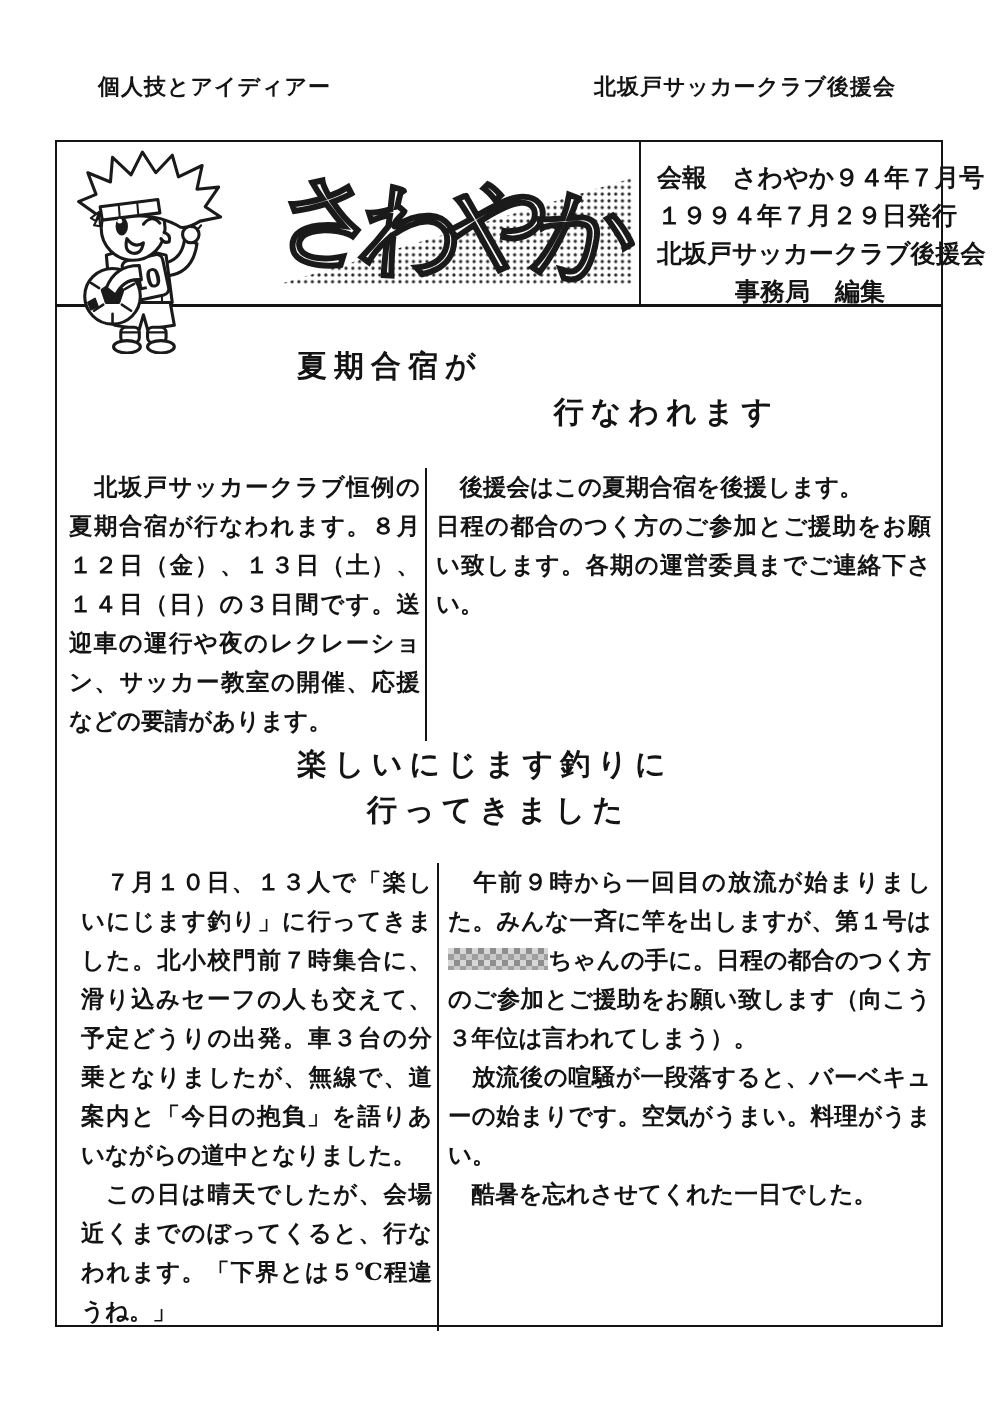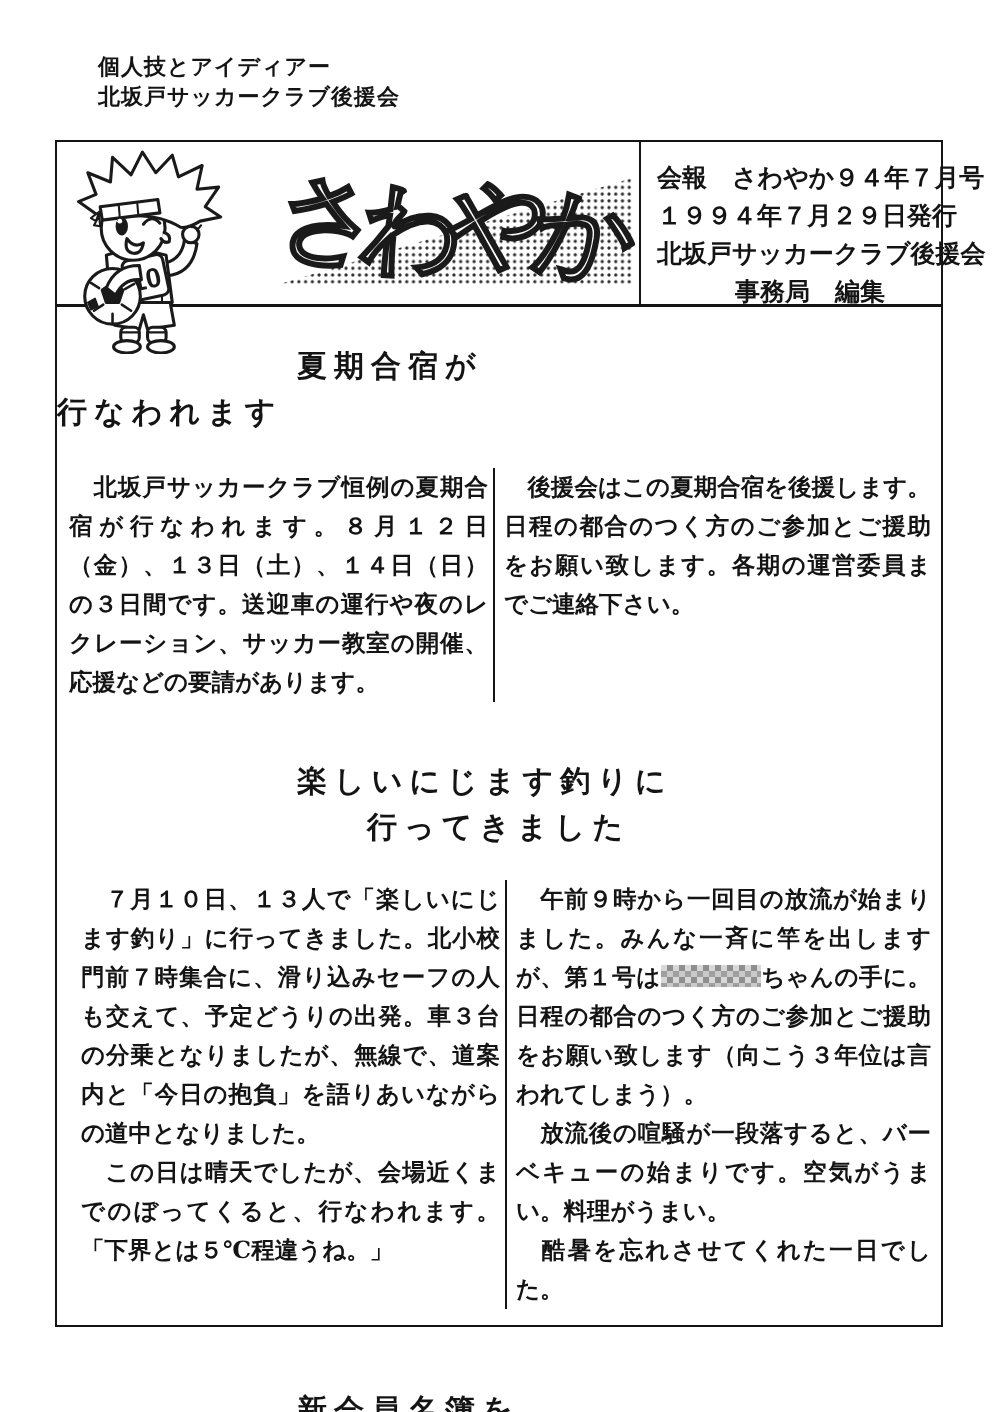--- a/index.html
+++ b/index.html
@@ -4,23 +4,23 @@
 <style>
   html,body{margin:0;padding:0;}
   body{
     width:1000px;height:1412px;background:#ffffff;color:#141414;
     font-family:"Liberation Serif","DejaVu Serif",serif;
     overflow:hidden;position:relative;
   }
   
   .topline{
     display:flex;justify-content:space-between;
-    padding:52px 104px 0 98px;
+    padding:72px 104px 0 98px;
     font-family:"Liberation Sans","DejaVu Sans",sans-serif;
-    font-weight:bold;font-size:22px;letter-spacing:1px;flex-direction:column;
+    font-weight:bold;font-size:22px;letter-spacing:1px;
   }
   
   .frame{
     position:absolute;left:55px;top:140px;width:888px;height:1187px;
     border:2px solid #141414;background:#fff;box-sizing:border-box;
   }
   
   .masthead{
     position:relative;height:162px;border-bottom:3px solid #141414;
   }
@@ -33,32 +33,32 @@
     font-family:"Liberation Sans","DejaVu Sans",sans-serif;
     font-weight:bold;font-size:25px;line-height:38px;white-space:nowrap;
   }
   .mast-info .l4{padding-left:78px;}
   
   .atitle{
     font-weight:900;font-size:30px;line-height:46px;letter-spacing:7px;
     font-family:"Liberation Serif","DejaVu Serif",serif;
   }
   .atitle .t1{margin-left:240px;}
-  .a1 .t2{}
+  .a1 .t2{margin-left:335px;text-align:center;}
   .a2 .t2{margin-left:310px;}
   .a1{margin-top:36px;}
-  .a2{margin-top:56px;}
+  .a2{}
   .a3{margin-top:78px;}
   
   .bodytxt{
     font-size:23.5px;font-weight:700;line-height:39px;text-align:justify;
   }
   .colrow{display:flex;align-items:stretch;margin-top:33px;}
   .row2{margin-top:30px;padding-left:12px;}
-  .col-left{width:436px;padding:0 5px 0 12px;box-sizing:border-box;}
+  .col-left{width:368px;padding:0 5px 0 12px;box-sizing:border-box;}
   .col-div{width:2px;background:#141414;}
   .col-right{flex:1;padding:0 10px 0 9px;box-sizing:border-box;}
   p{margin:0;}
   .mosaic{
     display:inline-block;width:100px;height:22px;vertical-align:-2px;
     background:conic-gradient(#8e8e8e 25%,#c9c9c9 0 50%,#9f9f9f 0 75%,#d8d8d8 0);
     background-size:12px 12px;
   }
 </style>
 </head>

